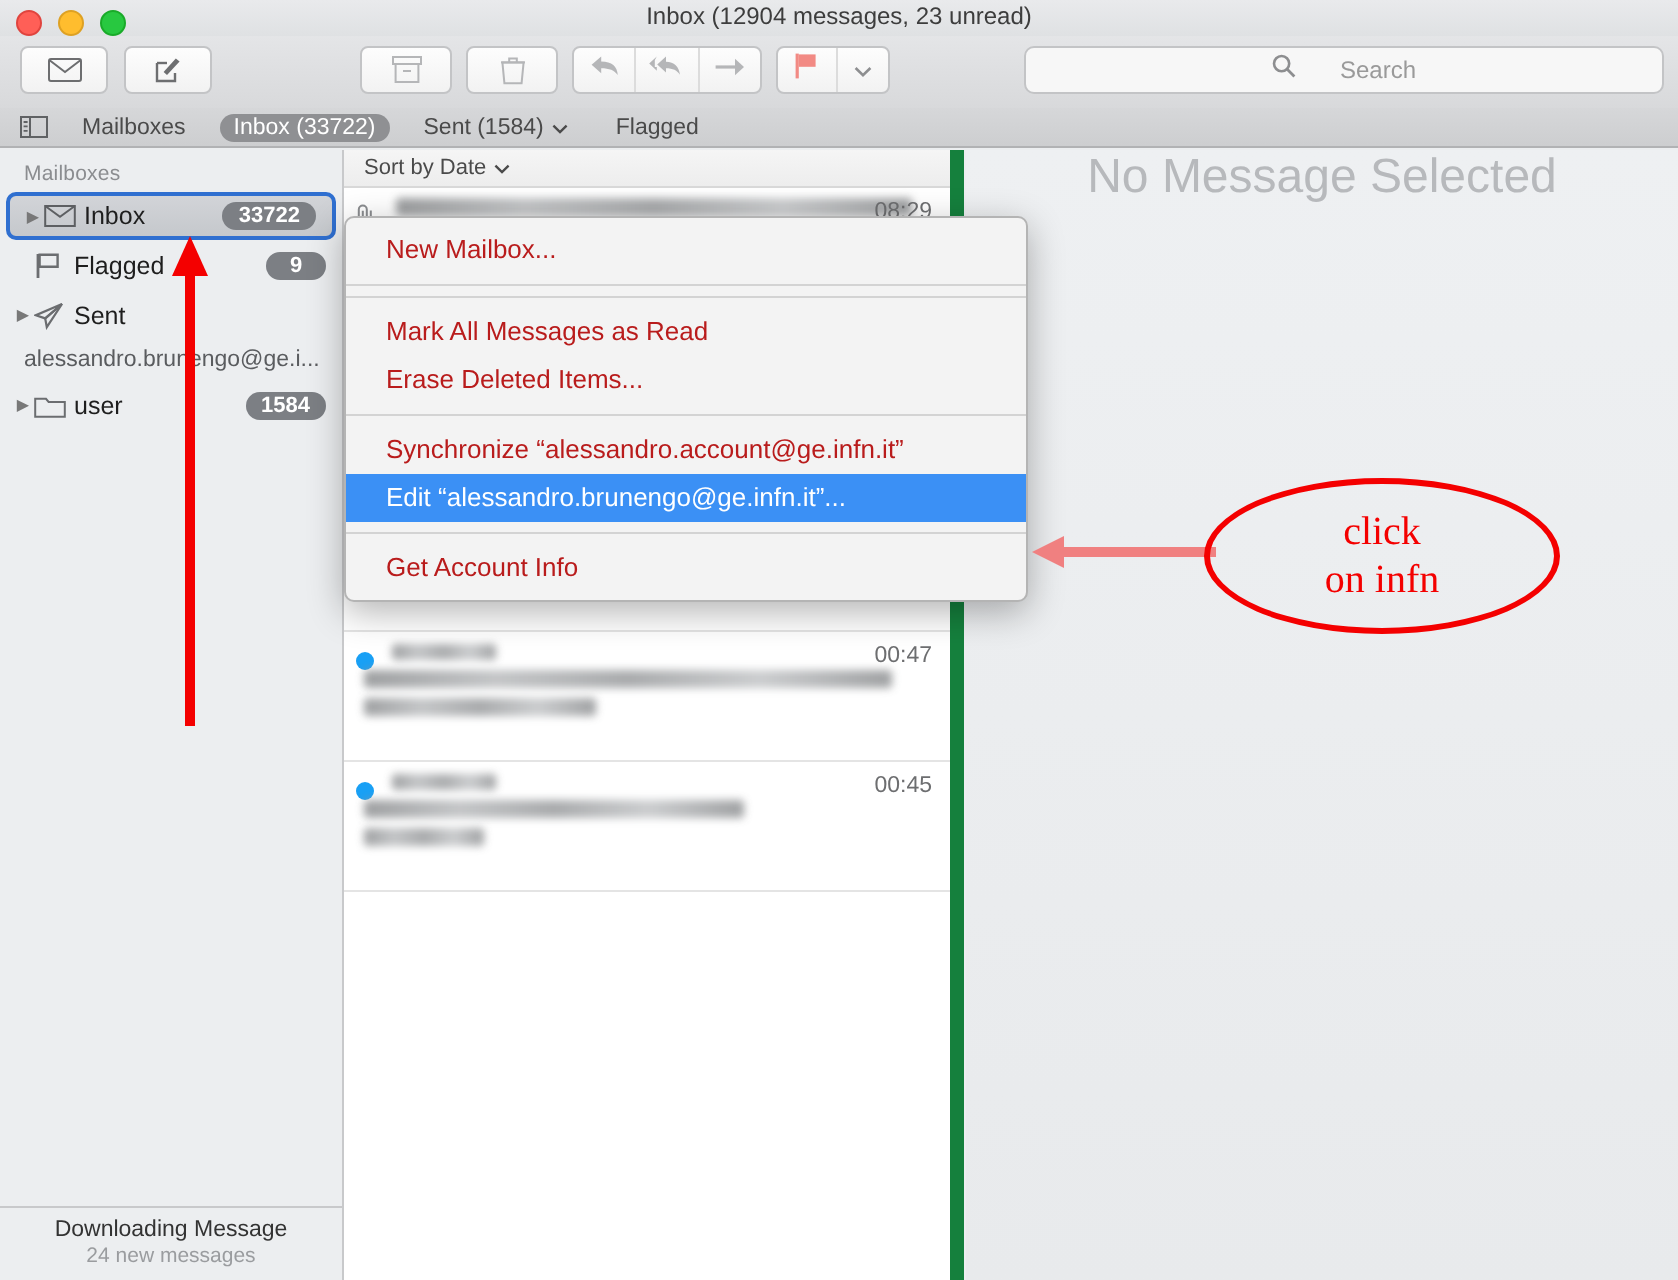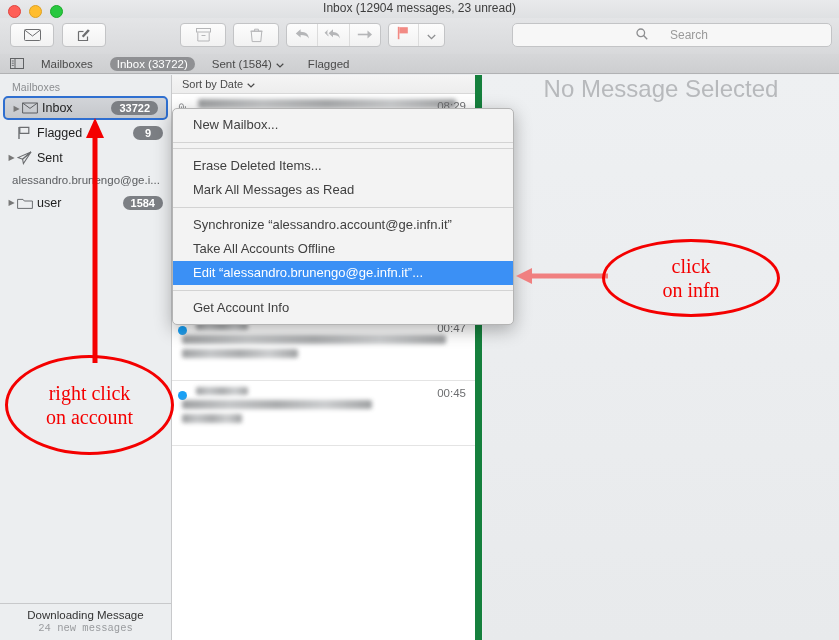--- a/index.html
+++ b/index.html
@@ -114,21 +114,21 @@
   .sb-account {
     font-size: 11.5px; color: #5a5c5f; padding: 4px 8px 4px 12px;
     white-space: nowrap; overflow: hidden; text-overflow: ellipsis;
   }
   .sb-status {
     position: absolute; left: 0; bottom: 0; width: 171px;
     border-top: 1px solid #c8c9cb; padding: 5px 0 6px 0;
     text-align: center; box-sizing: border-box;
   }
   .sb-status .s1 { font-size: 11.5px; color: #333; }
-  .sb-status .s2 { font-size: 10.5px; color: #9a9c9f; margin-top: 1px; font-family: Liberation Mono, monospace; }
+  .sb-status .s2 { font-size: 10.5px; color: #9a9c9f; margin-top: 1px; }
 
   
   .msglist {
     position: absolute; left: 172px; top: 75px; width: 310px; height: 565px;
     background: #ffffff; border-right: 7px solid #15803d;
     box-sizing: border-box; overflow: hidden;
   }
   .sortbar {
     height: 19px; background: linear-gradient(#f5f5f5, #ededed);
     border-bottom: 1px solid #d8d8d8;
@@ -164,21 +164,21 @@
   .no-msg { font-size: 24px; color: #b7b9bc; }
 
   
   .ctxmenu {
     position: absolute; left: 172px; top: 108px; width: 342px;
     background: #f3f3f3; border: 1px solid #b4b4b4; border-radius: 5px;
     box-shadow: 0 5px 18px rgba(0,0,0,.30);
     padding: 4px 0; z-index: 50; box-sizing: border-box;
   }
   .ctxitem {
-    font-size: 13px; color: #404040; padding: 3px 10px 4px 20px;
+    font-size: 13px; color: #b91c1c; padding: 3px 10px 4px 20px;
     white-space: nowrap; line-height: 17px;
   }
   .ctxitem.sel { background: #3b90f5; color: #ffffff; }
   .ctxsep { height: 1px; background: #d3d3d3; margin: 5px 0; }
 
   
   .anno { position: absolute; z-index: 90; }
   .ellipse {
     border: 3px solid #f40000; border-radius: 50%;
     display: flex; flex-direction: column; align-items: center;
@@ -434,39 +434,34 @@
   </div>
 
   <div class="reading">
     <div class="no-msg">No Message Selected</div>
   </div>
 
   <div class="ctxmenu">
     <div class="ctxitem">New Mailbox...</div>
     <div class="ctxsep"></div>
     <div class="ctxsep"></div>
+    <div class="ctxitem">Mark All Messages as Read</div>
     <div class="ctxitem">Erase Deleted Items...</div>
-    <div class="ctxitem">Mark All Messages as Read</div>
     <div class="ctxsep"></div>
     <div class="ctxitem">Synchronize “alessandro.account@ge.infn.it”</div>
-    <div class="ctxitem">Take All Accounts Offline</div>
     <div class="ctxitem sel">Edit “alessandro.brunengo@ge.infn.it”...</div>
     <div class="ctxsep"></div>
     <div class="ctxitem">Get Account Info</div>
   </div>
 
   <svg class="anno-svg" style="left:84px; top:108px; width:22px; height:255px;">
     <path d="M11 255 V28" stroke="#f40000" stroke-width="5" fill="none"></path>
     <path d="M11 10 L20 30 L2 30 z" fill="#f40000"></path>
   </svg>
 
-  <div class="anno ellipse" style="left:5px; top:355px; width:163px; height:94px;">
-    <div>right click</div>
-    <div>on account</div>
-  </div>
 
   <svg class="anno-svg" style="left:512px; top:266px; width:98px; height:20px;">
     <path d="M96 10 H18" stroke="#f08080" stroke-width="5" fill="none"></path>
     <path d="M4 10 L20 2 L20 18 z" fill="#f08080"></path>
   </svg>
 
   <div class="anno ellipse" style="left:602px; top:239px; width:172px; height:72px;">
     <div>click</div>
     <div>on infn</div>
   </div>

